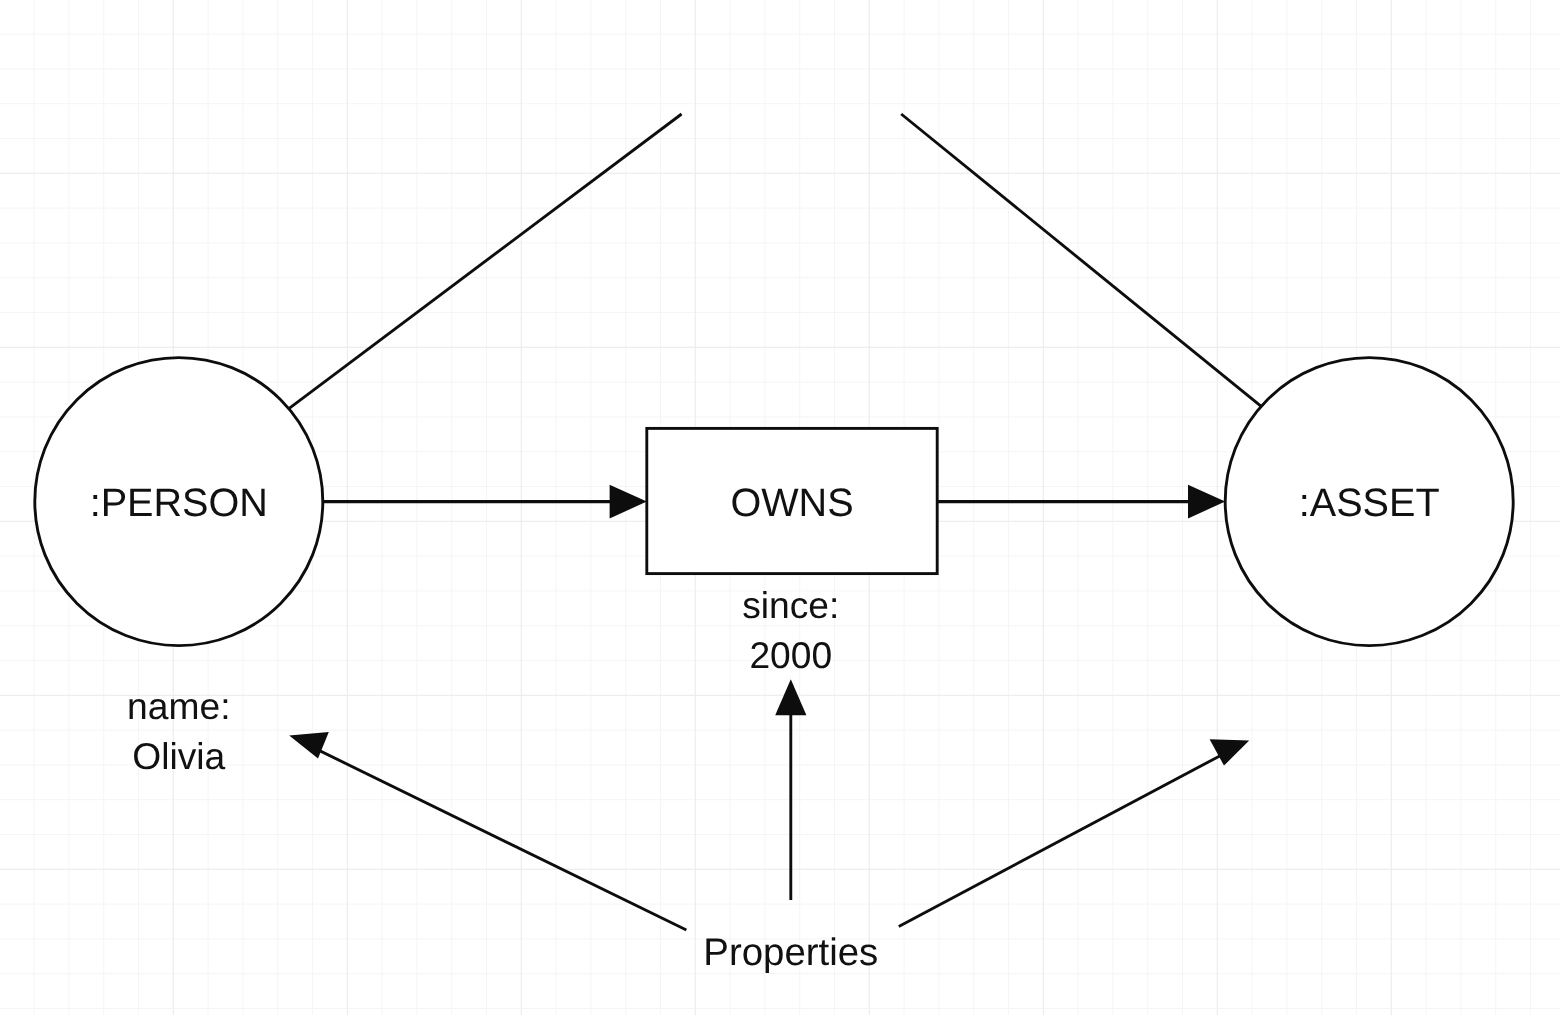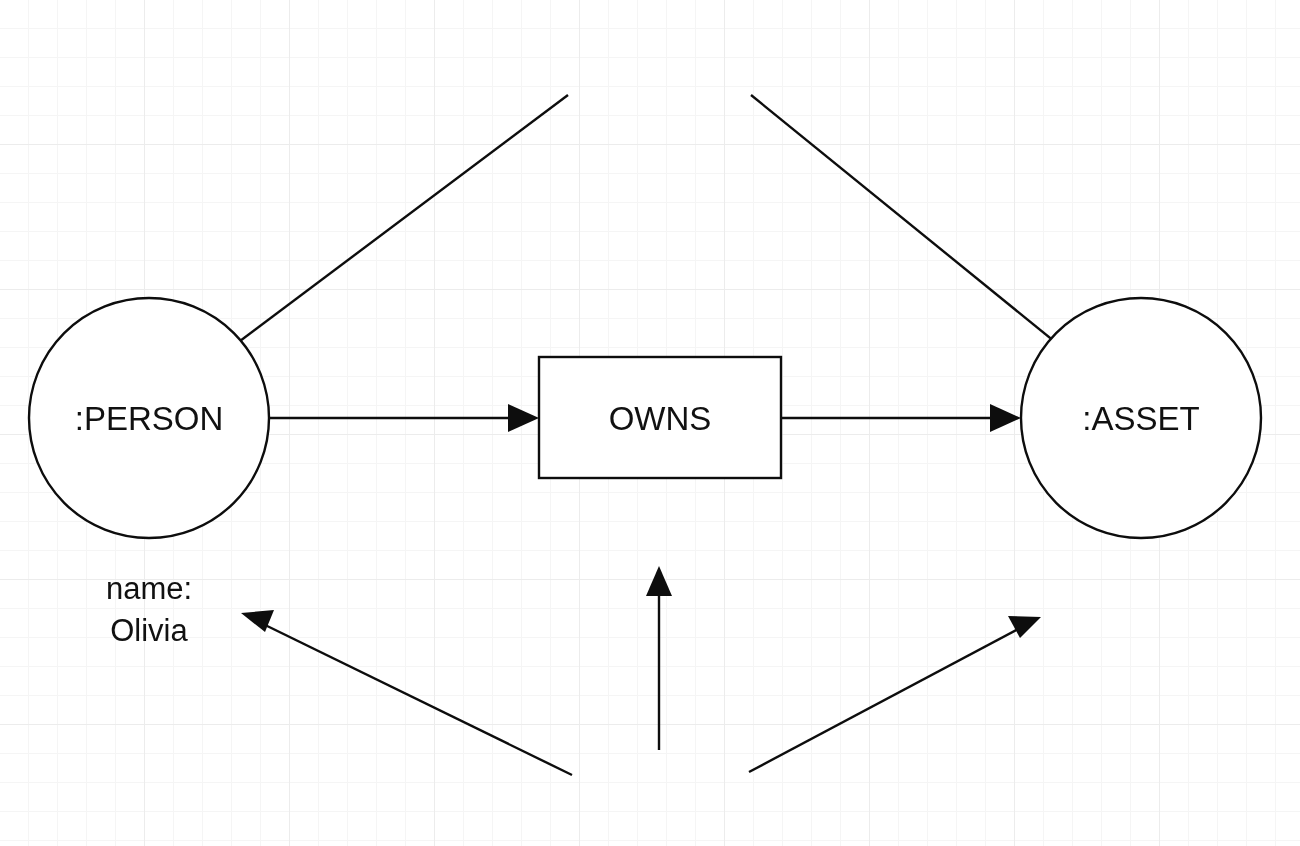--- a/index.html
+++ b/index.html
@@ -122,16 +122,19 @@
 
   <div class="diagram-text node-label" style="left: 49px; top: 398px; width: 200px;">:PERSON</div>
 
   <div class="diagram-text node-label" style="left: 560px; top: 398px; width: 200px;">OWNS</div>
 
   <div class="diagram-text node-label" style="left: 1041px; top: 398px; width: 200px;">:ASSET</div>
 
   <div class="diagram-text prop-label" style="left: 49px; top: 568px; width: 200px; text-align: center;">name:
 Olivia</div>
 
+  <div class="diagram-text prop-label" style="left: 559px; top: 484px; width: 200px;">since:
+2000</div>
 
 
+  <div class="diagram-text annot-label" style="left: 559px; top: 772px; width: 200px;">Properties</div>
 
 </div>
 
 </body></html>

